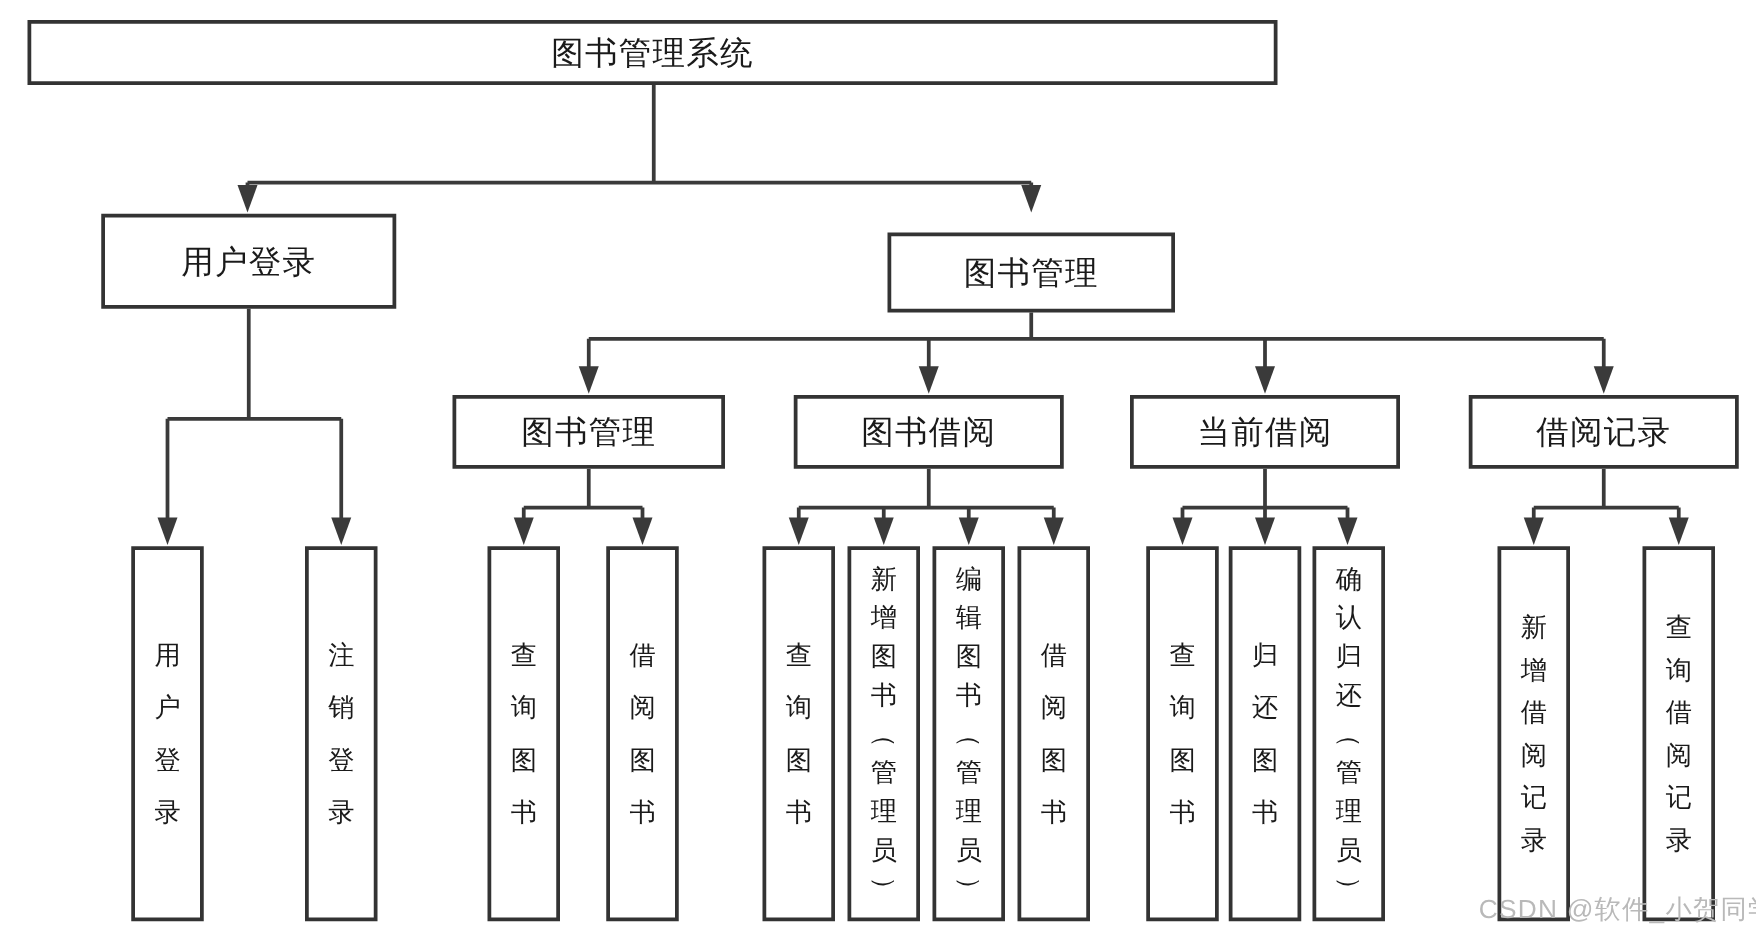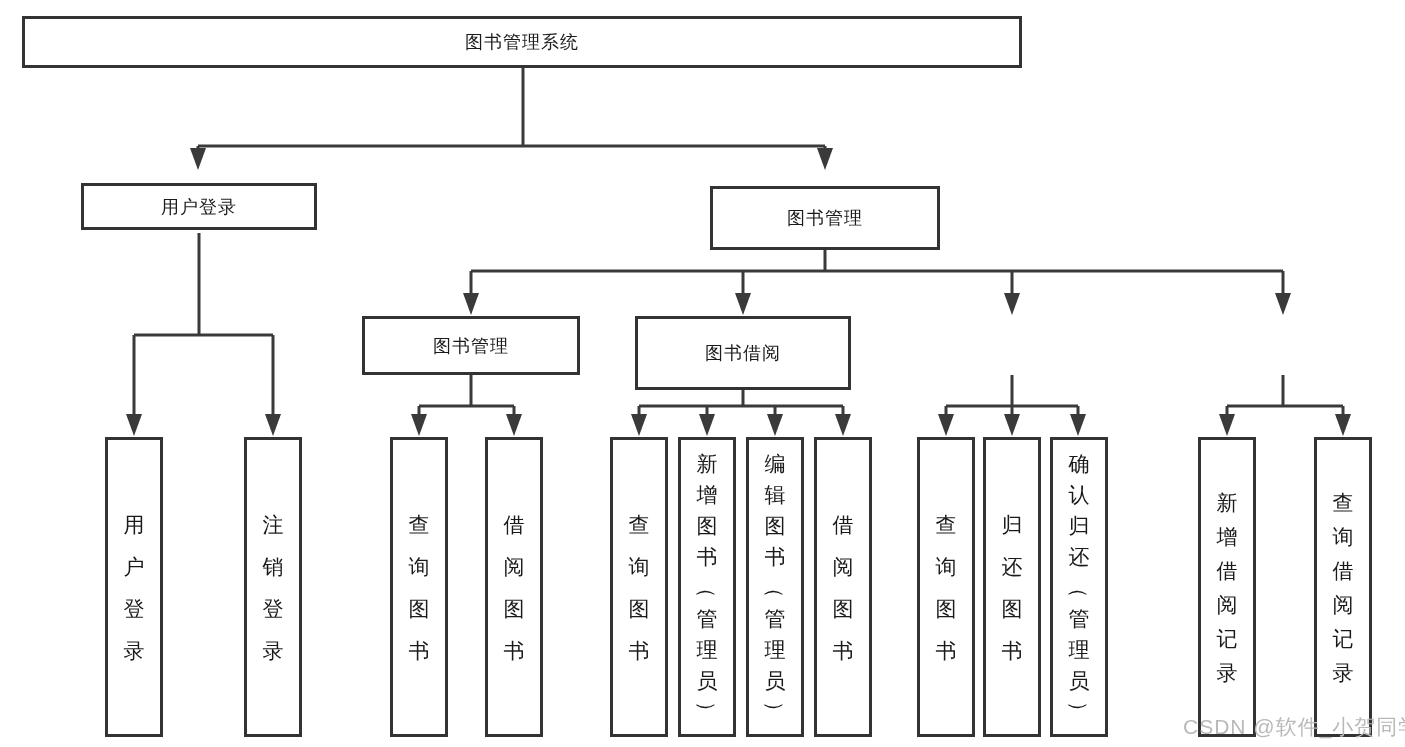--- a/index.html
+++ b/index.html
@@ -16,21 +16,21 @@
     position: absolute;
     border: 3px solid #333333;
     background: #ffffff;
     box-sizing: border-box;
     display: flex;
     align-items: center;
     justify-content: center;
     color: #1a1a1a;
     z-index: 1;
   }
-  .hlabel { font-size: 18px; letter-spacing: 1px; white-space: nowrap; }
+  .hlabel { font-size: 26px; letter-spacing: 1px; white-space: nowrap; }
   
   .vtext {
     display: flex;
     flex-direction: column;
     align-items: center;
     justify-content: center;
     width: 100%;
     height: 100%;
     font-size: 21px;
     line-height: 1;
@@ -44,24 +44,24 @@
     top: 713px;
     font-size: 21px;
     letter-spacing: 1px;
     color: #b9b9b9;
     z-index: 2;
     white-space: nowrap;
     pointer-events: none;
   }
   
   .n-root { left: 22px;  top: 16px;  width: 1000px; height: 52px; }
-  .n-l2a  { left: 81px;  top: 183px; width: 236px;  height: 47px; }
+  .n-l2a  { left: 81px;  top: 171px; width: 236px;  height: 76px; }
   .n-l2b  { left: 710px; top: 186px; width: 230px;  height: 64px; }
   .n-l3a  { left: 362px; top: 316px; width: 218px;  height: 59px; }
-  .n-l3b  { left: 635px; top: 316px; width: 216px;  height: 74px; text-align: center; }
+  .n-l3b  { left: 635px; top: 316px; width: 216px;  height: 59px; text-align: center; }
   .n-l3c  { left: 904px; top: 316px; width: 216px;  height: 59px; }
   .n-l3d  { left: 1175px;top: 316px; width: 216px;  height: 59px; }
   .leaf   { top: 437px; width: 58px; height: 300px; }
   .n-g1a { left: 105px; }  .n-g1b { left: 244px; }
   .n-g2a { left: 390px; }  .n-g2b { left: 485px; }
   .n-g3a { left: 610px; }  .n-g3b { left: 678px; }  .n-g3c { left: 746px; }  .n-g3d { left: 814px; }
   .n-g4a { left: 917px; }  .n-g4b { left: 983px; }  .n-g4c { left: 1050px; }
   .n-g5a { left: 1198px; } .n-g5b { left: 1314px; }
 </style>
 </head>
@@ -119,20 +119,26 @@
   <div class="box n-l2b">
     <span class="hlabel">图书管理</span>
   </div>
 
   <div class="box n-l3a">
     <span class="hlabel">图书管理</span>
   </div>
   <div class="box n-l3b">
     <span class="hlabel">图书借阅</span>
   </div>
+  <div class="box n-l3c">
+    <span class="hlabel">当前借阅</span>
+  </div>
+  <div class="box n-l3d">
+    <span class="hlabel">借阅记录</span>
+  </div>
 
   <div class="box leaf n-g1a">
     <div class="vtext" style="gap: 21px;">
         <span>用</span>
         <span>户</span>
         <span>登</span>
         <span>录</span>
       </div>
   </div>
   <div class="box leaf n-g1b">

